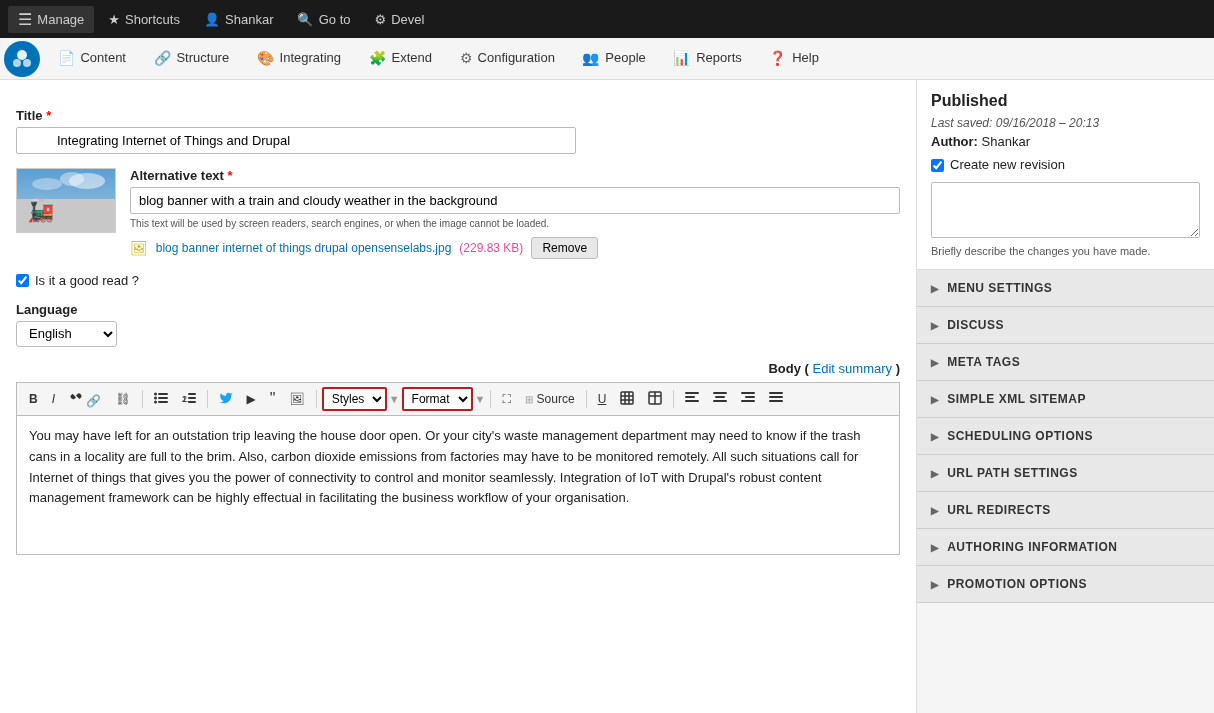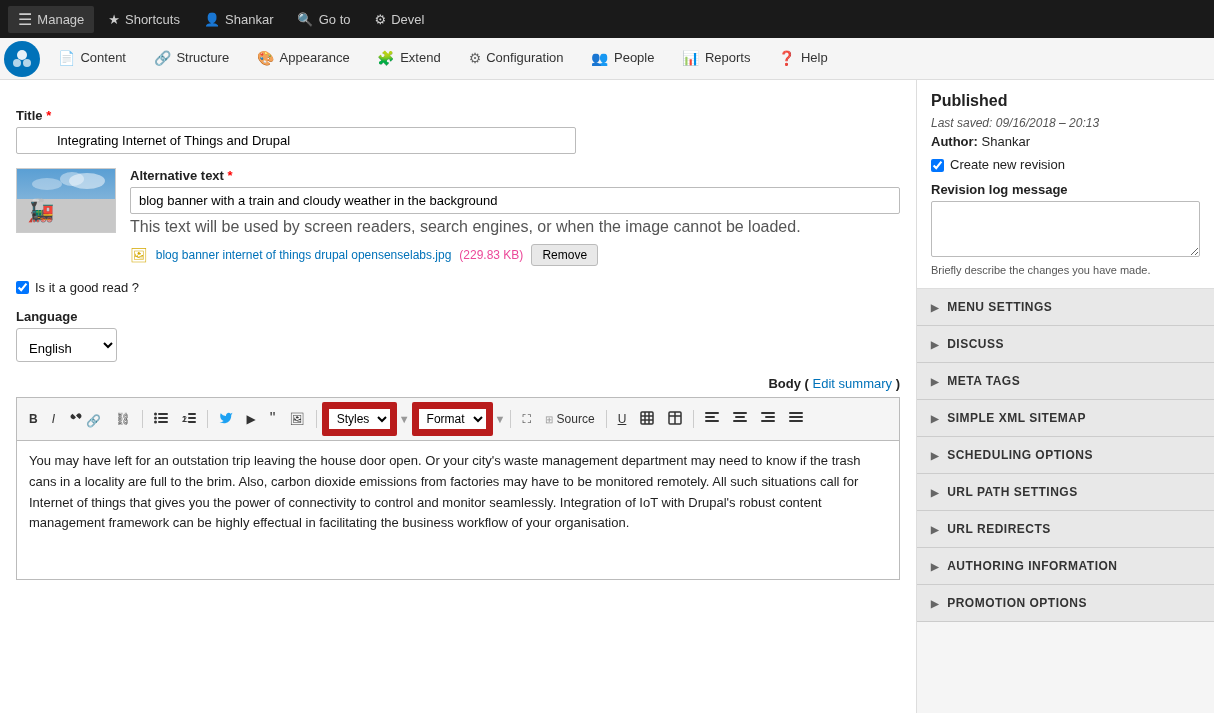--- a/index.html
+++ b/index.html
@@ -143,21 +143,21 @@
 
     .alt-text-section { flex: 1; }
     .alt-text-label { font-size: 13px; font-weight: bold; margin-bottom: 4px; }
     .alt-text-input {
       width: 100%;
       padding: 5px 8px;
       border: 1px solid #bbb;
       border-radius: 2px;
       font-size: 13px;
     }
-    .alt-text-hint { font-size: 16px; color: #555; margin-top: 4px; }
+    .alt-text-hint { font-size: 10px; color: #555; margin-top: 4px; }
 
     .file-info {
       display: flex;
       align-items: center;
       gap: 8px;
       margin-top: 8px;
     }
     .file-icon { color: #d4a800; font-size: 14px; }
     .file-link { color: #0072b9; text-decoration: none; font-size: 12px; }
     .file-size { color: #ec4899; font-size: 12px; }
@@ -174,21 +174,21 @@
       align-items: center;
       gap: 6px;
       margin-bottom: 4px;
       font-size: 13px;
       cursor: pointer;
     }
     input[type="radio"], input[type="checkbox"] { cursor: pointer; }
 
     
     select {
-      padding: 11px 24px 4px 8px;
+      padding: 3px 24px 4px 8px;
       border: 1px solid #bbb;
       border-radius: 3px;
       background: #fff;
       font-size: 13px;
       appearance: auto;
       cursor: pointer;
     }
 
     
     .body-label { font-weight: bold; margin-bottom: 6px; text-align: right; }
@@ -208,21 +208,21 @@
       border: 1px solid transparent;
       border-radius: 2px;
       padding: 2px 5px;
       cursor: pointer;
       font-size: 12px;
       color: #333;
     }
     .toolbar-separator { width: 1px; height: 18px; background: #ccc; margin: 0 3px; }
     .toolbar-select {
       padding: 2px 4px;
-      border: 7px solid #b91c1c;
+      border: 2px solid #b91c1c;
       border-radius: 2px;
       font-size: 12px;
       background: #fff;
     }
 
     .editor-body {
       border: 1px solid #bbb;
       min-height: 140px;
       padding: 10px 12px;
       font-size: 13px;
@@ -311,21 +311,21 @@
   <div class="nav-item">
     <span class="nav-icon">📄</span>
     <span>Content</span>
   </div>
   <div class="nav-item">
     <span class="nav-icon">🔗</span>
     <span>Structure</span>
   </div>
   <div class="nav-item">
     <span class="nav-icon">🎨</span>
-    <span>Appearance</span>
+    <span>Integrating</span>
   </div>
   <div class="nav-item">
     <span class="nav-icon">🧩</span>
     <span>Extend</span>
   </div>
   <div class="nav-item">
     <span class="nav-icon">⚙</span>
     <span>Configuration</span>
   </div>
   <div class="nav-item">
@@ -543,21 +543,20 @@
         <span>09/16/2018 – 20:13</span></em>
       </div>
       <div class="pub-author">
         <strong>Author:</strong>
         <span>Shankar</span>
       </div>
       <div class="pub-checkbox">
         <input type="checkbox" checked="" style="">
         <span>Create new revision</span>
       </div>
-      <div class="pub-revlog-label">Revision log message</div>
       <textarea class="pub-revlog-textarea" style=""></textarea>
       <div class="pub-revlog-hint">Briefly describe the changes you have made.</div>
     </div>
 
     <div id="accordion">
       <div class="accordion-item">
         <div class="accordion-header">
           <span class="accordion-arrow">▶</span>
           <span>MENU SETTINGS</span>
         </div>

